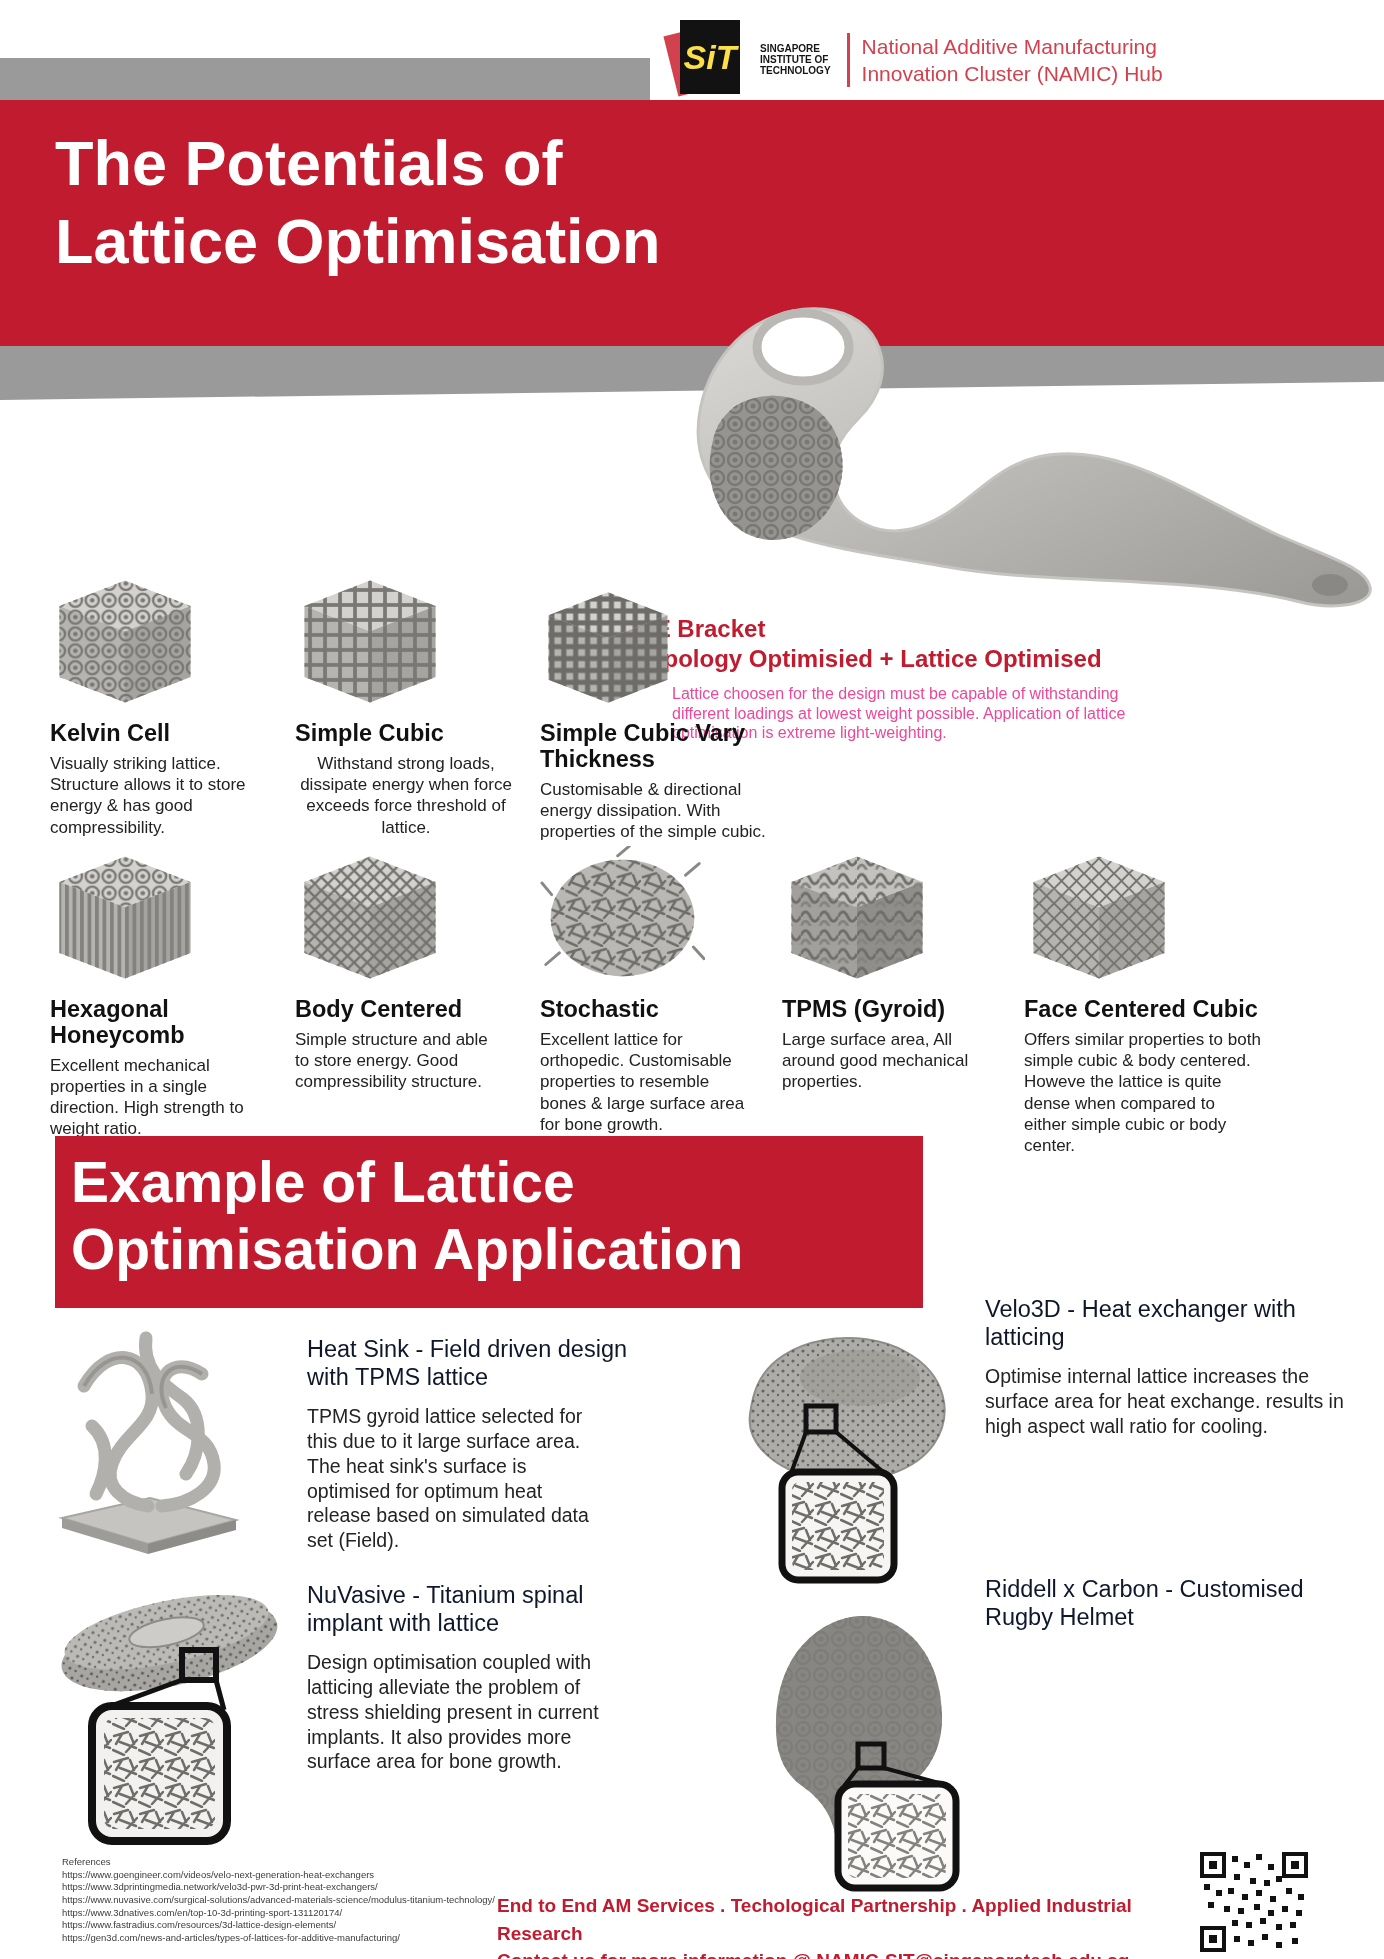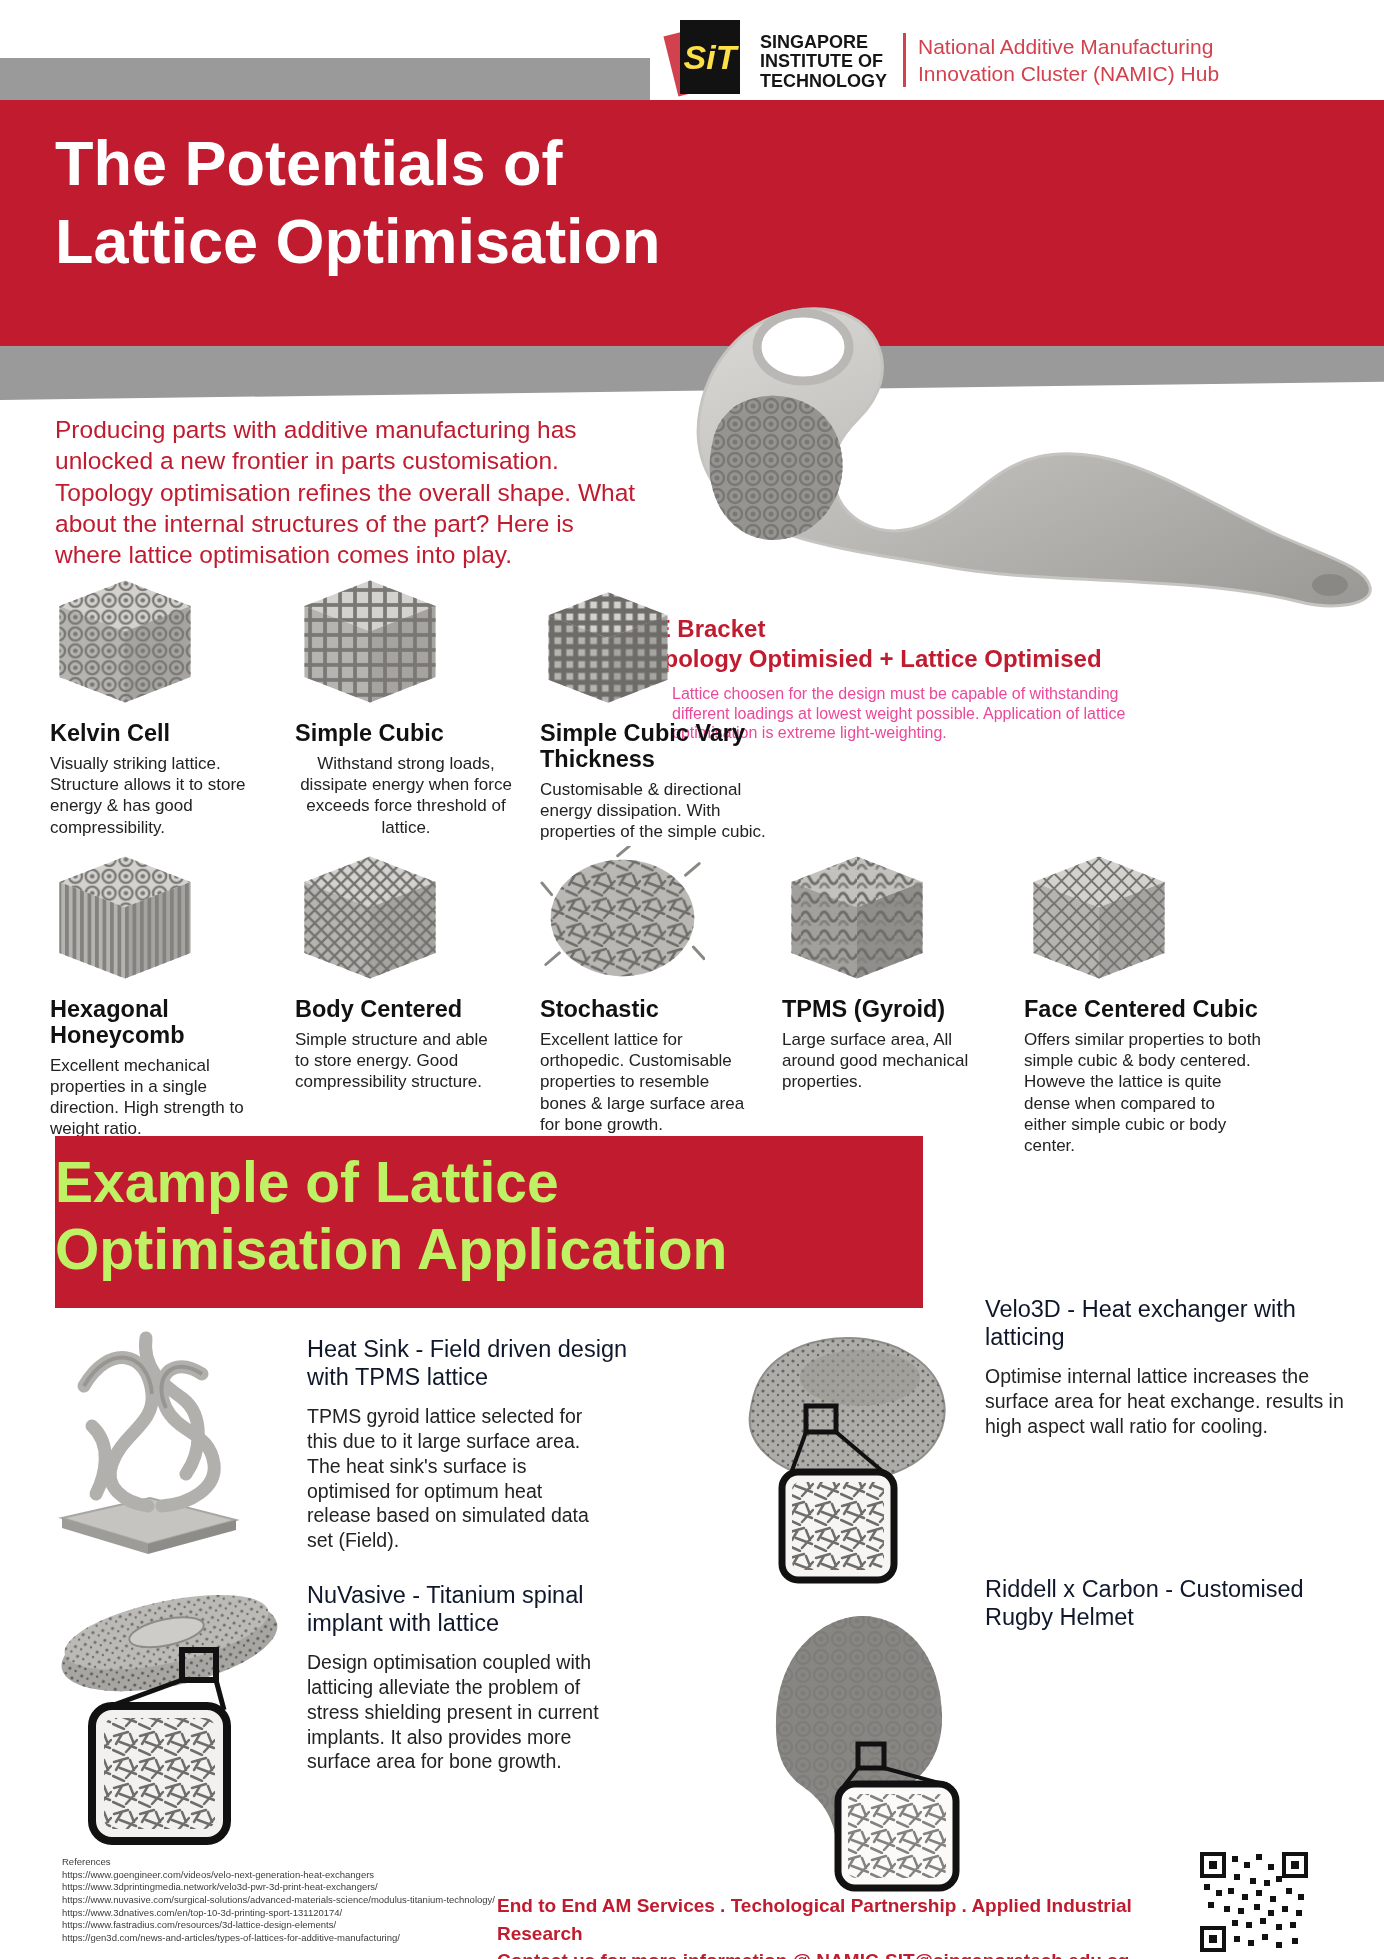--- a/index.html
+++ b/index.html
@@ -13,21 +13,21 @@
     position:relative;width:1384px;height:1959px;background:#fff;overflow:hidden;
     font-family:"Liberation Sans","DejaVu Sans",sans-serif;color:var(--text-dark);
   }
   
   .gray-topbar{position:absolute;left:0;top:58px;width:650px;height:43px;background:var(--gray-bar);}
   .logo-row{position:absolute;left:666px;top:16px;display:flex;align-items:flex-start;}
   .logo-mark{position:relative;width:92px;height:86px;}
   .logo-red-sq{position:absolute;left:4px;top:12px;width:62px;height:62px;background:var(--light-red);transform:rotate(-14deg);}
   .logo-black-sq{position:absolute;left:14px;top:4px;width:60px;height:74px;background:#121212;color:#fde047;
     font-weight:700;font-style:italic;font-size:34px;display:flex;align-items:center;justify-content:center;}
-  .logo-org{margin:17px 0 0 2px;font-size:18px;font-weight:800;line-height:1.08;color:#151515;}
+  .logo-org{margin:28px 0 0 2px;font-size:10px;font-weight:800;line-height:1.08;color:#151515;}
   .logo-divider{width:3px;height:54px;background:var(--light-red);margin:17px 12px 0 16px;}
   .namic{margin-top:17px;font-size:21px;line-height:1.3;color:var(--light-red);}
   
   .title-banner{position:absolute;left:0;top:100px;width:1384px;height:246px;background:var(--brand-red);}
   .title-banner .t{margin:24px 0 0 55px;font-size:63px;line-height:1.24;color:#fff;font-weight:700;}
   .gray-strip{position:absolute;left:0;top:346px;width:1384px;height:54px;background:var(--gray-bar);
     clip-path:polygon(0 0,100% 0,100% 66%,0 100%);}
   
   .intro{position:absolute;left:55px;top:414px;width:588px;font-size:24.5px;line-height:1.28;color:var(--brand-red);}
   
@@ -45,21 +45,21 @@
   #lat-r1c1{left:50px;top:576px;}  #lat-r1c1 .lat-desc{width:200px;}
   #lat-r1c2{left:295px;top:576px;} #lat-r1c2 .lat-desc{width:222px;text-align:center;}
   #lat-r1c3{left:540px;top:576px;} #lat-r1c3 .lat-desc{width:232px;}
   #lat-r2c1{left:50px;top:842px;}  #lat-r2c1 .lat-desc{width:205px;}
   #lat-r2c2{left:295px;top:842px;} #lat-r2c2 .lat-desc{width:210px;}
   #lat-r2c3{left:540px;top:842px;} #lat-r2c3 .lat-desc{width:220px;}
   #lat-r2c4{left:782px;top:842px;} #lat-r2c4 .lat-desc{width:210px;}
   #lat-r2c5{left:1024px;top:842px;}#lat-r2c5 .lat-desc{width:238px;}
   
   .example-banner{position:absolute;left:55px;top:1136px;width:868px;height:172px;background:var(--brand-red);}
-  .example-banner .t{margin:13px 0 0 0;font-size:57px;line-height:1.17;color:#bef264;font-weight:700;}
+  .example-banner .t{margin:13px 0 0 16px;font-size:57px;line-height:1.17;color:#ffffff;font-weight:700;}
   
   .app-img{position:absolute;}
   #img-heatsink{left:50px;top:1322px;width:198px;height:242px;}
   #img-velo{left:710px;top:1318px;width:268px;height:272px;}
   #img-nuvasive{left:34px;top:1574px;width:272px;height:297px;}
   #img-riddell{left:740px;top:1594px;width:242px;height:302px;}
   .app-text{position:absolute;}
   #txt-heatsink{left:307px;top:1336px;width:322px;}
   #txt-velo{left:985px;top:1296px;width:388px;}
   #txt-nuvasive{left:307px;top:1582px;width:342px;}
@@ -141,21 +141,20 @@
   </div>
 
   <div class="title-banner">
     <div class="t">
       <div>The Potentials of</div>
       <div>Lattice Optimisation</div>
     </div>
   </div>
   <div class="gray-strip"></div>
 
-  <div class="intro">Producing parts with additive manufacturing has unlocked a new frontier in parts customisation. Topology optimisation refines the overall shape. What about the internal structures of the part? Here is where lattice optimisation comes into play.</div>
 
   <svg class="ge-img" viewBox="0 0 766 330">
     <path d="M118,52 C160,10 236,8 258,52 C272,80 262,108 240,130 C222,148 210,168 216,196
              C224,232 262,250 300,238 C350,222 368,180 420,168 C500,150 580,210 660,246
              C710,268 748,278 752,298 C756,316 716,322 678,312 C570,286 430,296 330,278
              C230,260 130,252 94,192 C66,146 84,86 118,52 Z" fill="url(#metal)" stroke="#c6c4c0" stroke-width="3"></path>
     <clipPath id="clip-ge-web">
       <path d="M116,118 C150,96 204,106 220,150 C236,196 208,242 166,250 C120,258 88,216 92,170 C95,140 102,130 116,118 Z"></path>
     </clipPath>
     <path d="M116,118 C150,96 204,106 220,150 C236,196 208,242 166,250 C120,258 88,216 92,170 C95,140 102,130 116,118 Z" fill="#969490"></path>

